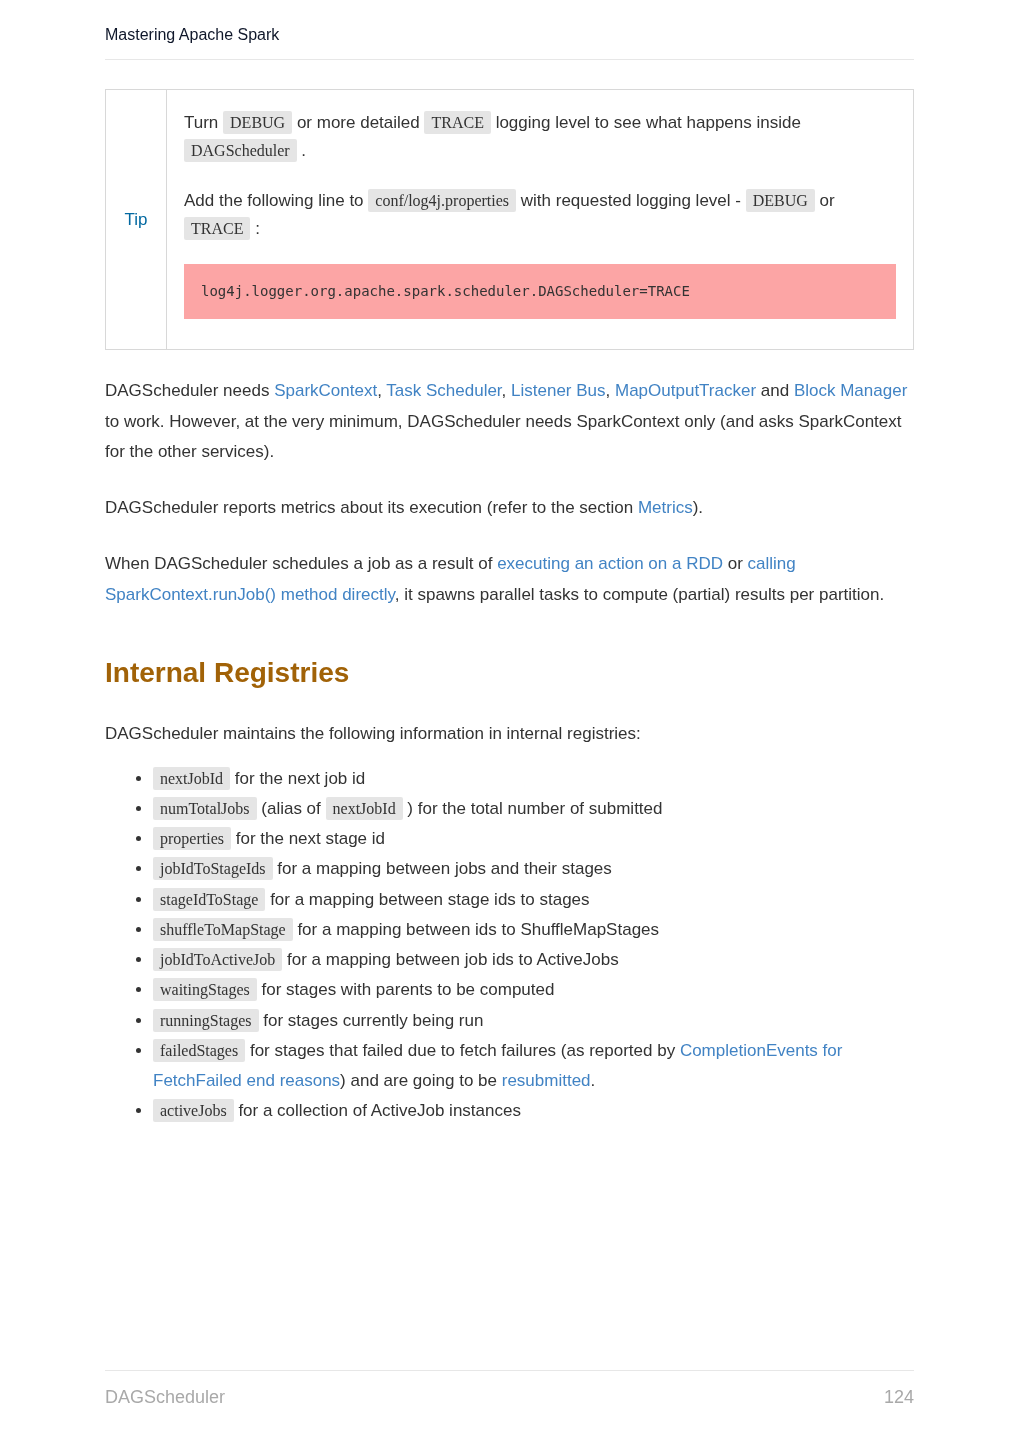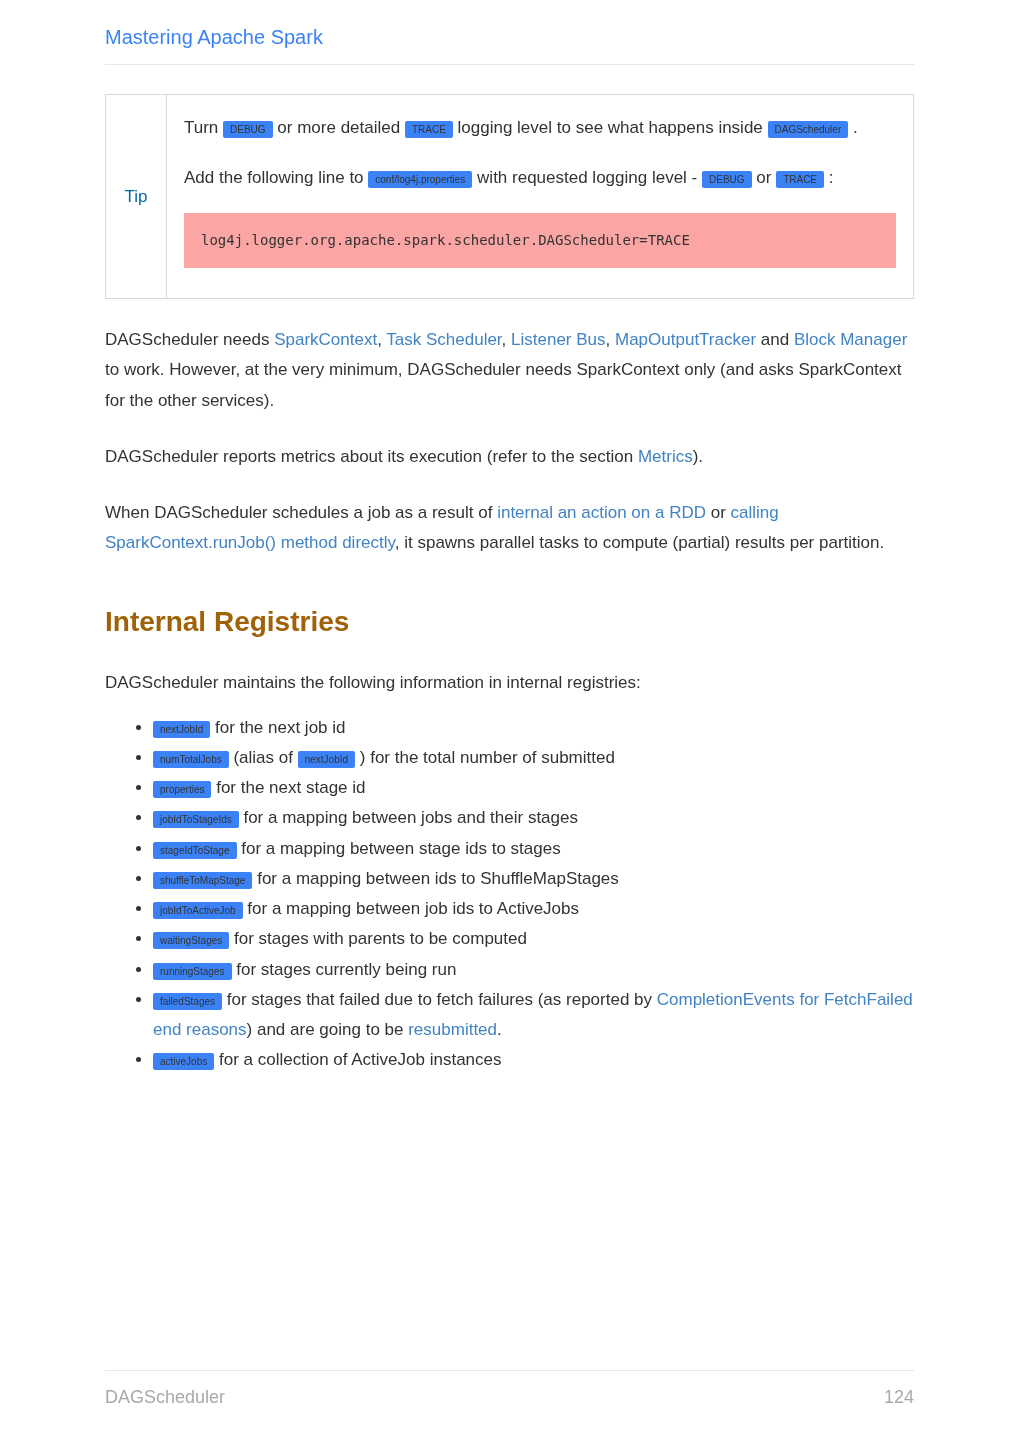--- a/index.html
+++ b/index.html
@@ -11,22 +11,22 @@
   }
   .page {
     width: 1019px;
     min-height: 1440px;
     display: flex;
     flex-direction: column;
     padding: 26px 105px 32px 105px;
     background: #ffffff;
   }
   .book-header {
-    color: #3b82f6;
-    font-size: 20px;
+    color: #0f172a;
+    font-size: 16px;
     padding-bottom: 15px;
     border-bottom: 1px solid #e7e7e7;
   }
   
   .tip-box {
     display: flex;
     border: 1px solid #d8d8d8;
     margin-top: 29px;
     background: #ffffff;
   }
@@ -41,23 +41,23 @@
     color: #0369a1;
   }
   .tip-content {
     flex: 1;
     padding: 19px 17px 30px 17px;
     font-size: 17px;
     line-height: 1.65;
   }
   .tip-para + .tip-para { margin-top: 22px; }
   code.inline-code {
-    font-family: Liberation Sans, sans-serif;
-    font-size: 10px;
-    background: #3b82f6;
+    font-family: Liberation Serif, serif;
+    font-size: 16px;
+    background: #e5e5e5;
     padding: 3px 7px;
     border-radius: 2px;
     color: #333333;
     white-space: nowrap;
   }
   pre.code-block {
     background: #fca5a5;
     margin-top: 21px;
     padding: 16px 17px;
     font-family: "DejaVu Sans Mono", monospace;
@@ -121,21 +121,21 @@
       <p class="tip-para"><span>Turn </span><code class="inline-code">DEBUG</code><span> or more detailed </span><code class="inline-code">TRACE</code><span> logging level to see what happens inside </span><code class="inline-code">DAGScheduler</code><span> .</span></p>
       <p class="tip-para"><span>Add the following line to </span><code class="inline-code">conf/log4j.properties</code><span> with requested logging level - </span><code class="inline-code">DEBUG</code><span> or </span><code class="inline-code">TRACE</code><span> :</span></p>
       <pre class="code-block">log4j.logger.org.apache.spark.scheduler.DAGScheduler=TRACE</pre>
     </div>
   </div>
 
   <p class="body-para"><span>DAGScheduler needs </span><a href="#">SparkContext</a><span>, </span><a href="#">Task Scheduler</a><span>, </span><a href="#">Listener Bus</a><span>, </span><a href="#">MapOutputTracker</a><span> and </span><a href="#">Block Manager</a><span> to work. However, at the very minimum, DAGScheduler needs SparkContext only (and asks SparkContext for the other services).</span></p>
 
   <p class="body-para"><span>DAGScheduler reports metrics about its execution (refer to the section </span><a href="#">Metrics</a><span>).</span></p>
 
-  <p class="body-para"><span>When DAGScheduler schedules a job as a result of </span><a href="#">internal an action on a RDD</a><span> or </span><a href="#">calling SparkContext.runJob() method directly</a><span>, it spawns parallel tasks to compute (partial) results per partition.</span></p>
+  <p class="body-para"><span>When DAGScheduler schedules a job as a result of </span><a href="#">executing an action on a RDD</a><span> or </span><a href="#">calling SparkContext.runJob() method directly</a><span>, it spawns parallel tasks to compute (partial) results per partition.</span></p>
 
   <h1 class="section-heading">Internal Registries</h1>
 
   <p class="body-para intro-para">DAGScheduler maintains the following information in internal registries:</p>
 
   <ul class="registries">
       <li><code class="inline-code">nextJobId</code><span> for the next job id</span></li>
       <li><code class="inline-code">numTotalJobs</code><span> (alias of </span><code class="inline-code">nextJobId</code><span> ) for the total number of submitted</span></li>
       <li><code class="inline-code">properties</code><span> for the next stage id</span></li>
       <li><code class="inline-code">jobIdToStageIds</code><span> for a mapping between jobs and their stages</span></li>

